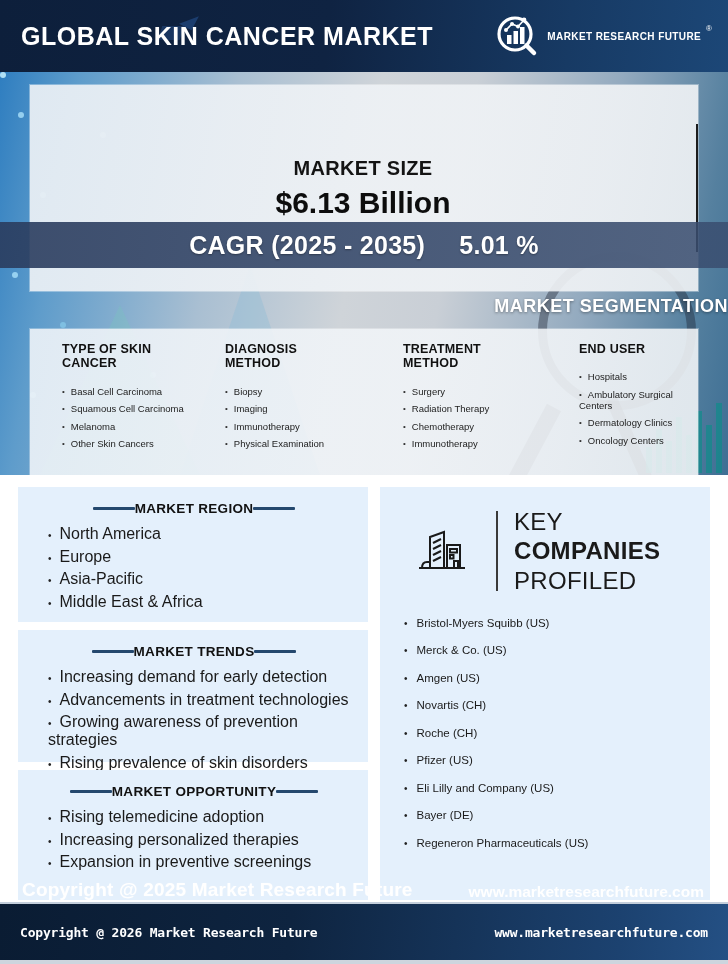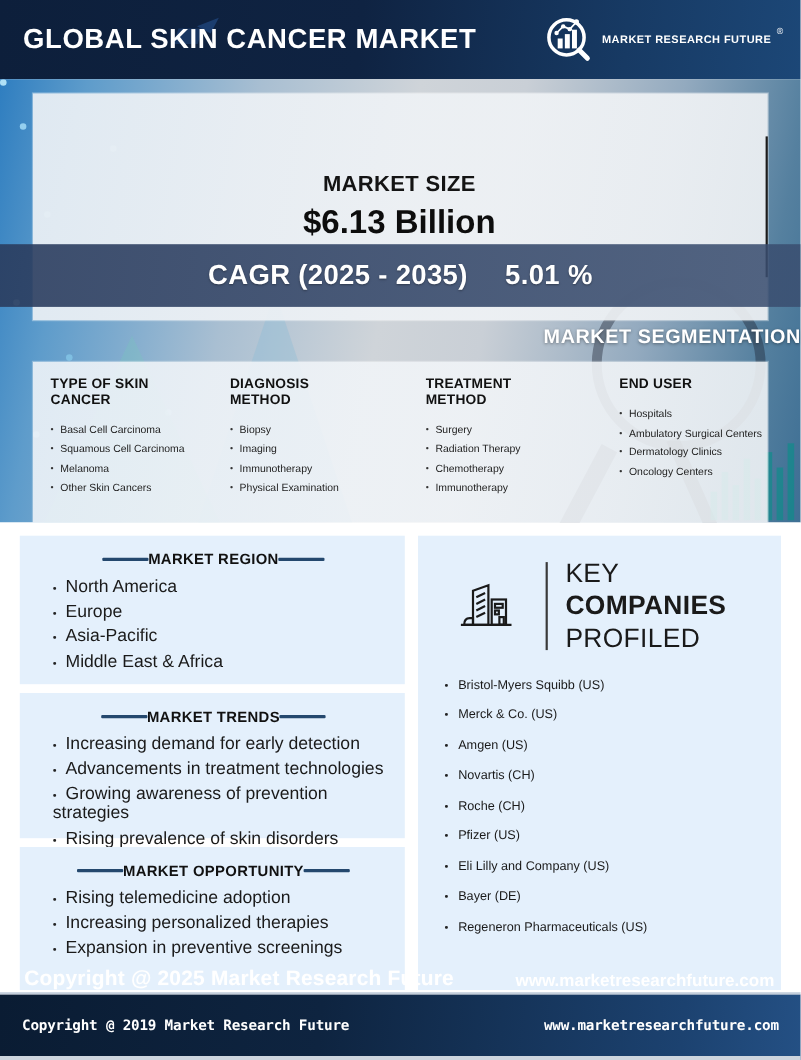--- a/index.html
+++ b/index.html
@@ -50,34 +50,34 @@
   
   .hero-box { position:absolute; left:30px; top:13px; width:668px; height:206px;
     background:linear-gradient(100deg,rgba(235,240,245,.93),rgba(242,244,246,.90));
     box-shadow:0 0 0 1px rgba(255,255,255,.35); display:flex; align-items:center; }
   .hero-col { flex:1; text-align:center; }
   .hero-label { font-size:20px; font-weight:bold; color:#141414; letter-spacing:.3px; }
   .hero-value { font-size:30px; font-weight:bold; color:#0d0d0d; margin-top:6px; }
   .hero-divider { width:2px; height:128px; background:#1c1c1c; }
 
   
-  .cagr-band { position:absolute; left:0; top:150px; width:728px; height:57px;
+  .cagr-band { position:absolute; left:0; top:150px; width:728px; height:46px;
     background:linear-gradient(95deg,rgba(42,60,94,.90),rgba(58,78,112,.86));
     display:flex; align-items:center; justify-content:center; gap:34px; }
   .cagr-band span { color:#ffffff; font-size:25px; font-weight:bold; letter-spacing:.3px;
     text-shadow:0 1px 2px rgba(0,0,0,.35); }
 
   
   .seg-title { position:absolute; left:0; top:224px; width:728px; text-align:right;
     color:#ffffff; font-size:18px; font-weight:bold; letter-spacing:.5px;
     text-shadow:0 1px 3px rgba(0,0,0,.4); }
   .seg-box { position:absolute; left:30px; top:257px; width:668px; height:160px;
     background:linear-gradient(100deg,rgba(238,243,248,.90),rgba(244,246,248,.88));
     box-shadow:0 0 0 1px rgba(255,255,255,.3);
-    display:grid; grid-template-columns:163px 178px 176px 1fr; padding:13px 0 0 16px; }
+    display:grid; grid-template-columns:163px 178px 176px 1fr; padding:13px 0 0 32px; }
   .seg-head { font-size:12.5px; font-weight:bold; color:#111; line-height:1.15;
     max-width:120px; letter-spacing:.2px; }
   .seg-list { list-style:none; margin-top:15px; }
   .seg-item { font-size:9.5px; color:#222; margin-bottom:6.5px; }
   .seg-item:before { content:"•"; font-size:8px; margin-right:6px; position:relative; top:-1px; color:#333; }
 
   
   .lower { position:absolute; left:0; top:475px; width:728px; height:427px; background:#ffffff; }
   .panel { background:#e4f0fc; }
   .left-panel { position:absolute; left:18px; width:350px; padding:14px 14px 0 16px; }
@@ -292,17 +292,17 @@
         <li>Bayer (DE)</li>
         <li>Regeneron Pharmaceuticals (US)</li>
       </ul>
     </div>
 
     <div class="wm-copy">Copyright @ 2025 Market Research Future</div>
     <div class="wm-site">www.marketresearchfuture.com</div>
   </section>
 
   <footer class="footer">
-    <span class="footer-copy">Copyright @ 2019 Market Research Future</span>
+    <span class="footer-copy">Copyright @ 2026 Market Research Future</span>
     <span class="footer-site">www.marketresearchfuture.com</span>
   </footer>
 
 </div>
 
 </body></html>

